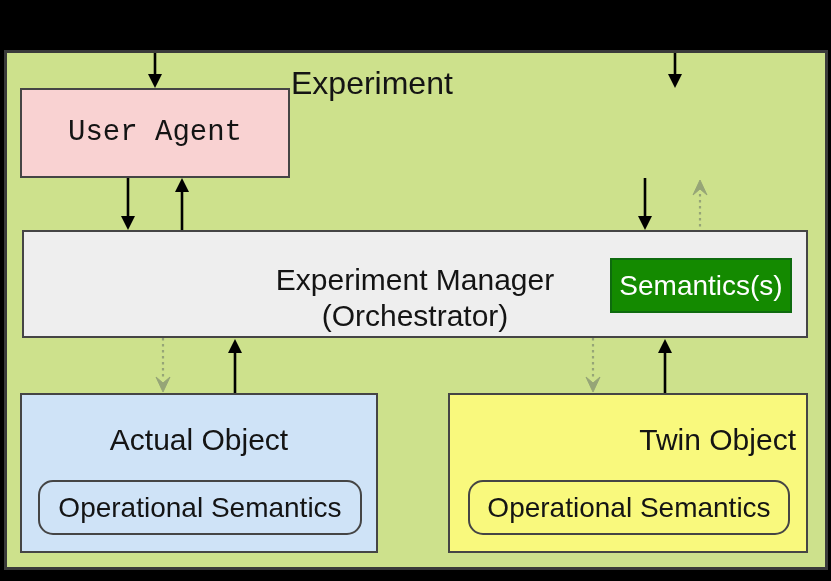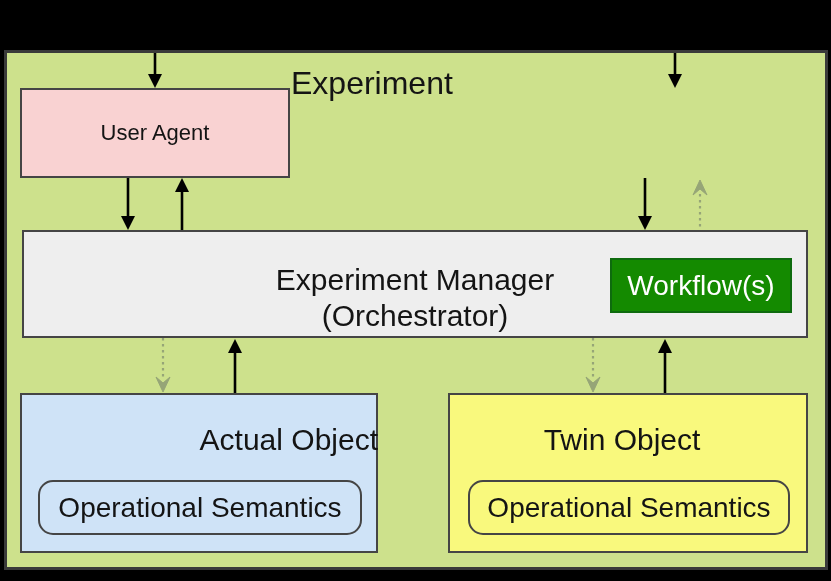--- a/index.html
+++ b/index.html
@@ -31,43 +31,43 @@
     width:818px;height:514px;
     background:var(--experiment-bg);
     border:3px solid #3a3a3a;
   }
   .node{
     position:absolute;
     border:2px solid var(--border-color);
     display:flex;align-items:center;justify-content:center;
     box-sizing:content-box;
   }
-  .node-label{font-size:22px;line-height:32px;white-space:nowrap;}
+  .node-label{font-size:29px;line-height:32px;white-space:nowrap;font-family:Liberation Mono, monospace;}
   .user-agent{left:20px;top:88px;width:266px;height:86px;background:var(--agent-fill);}
   .machine-agent{left:540px;top:88px;width:264px;height:86px;background:var(--agent-fill);}
   .manager{left:22px;top:230px;width:782px;height:104px;background:var(--manager-fill);}
   .manager-text{
     position:absolute;left:22px;top:244px;width:786px;height:108px;
     display:flex;flex-direction:column;align-items:center;justify-content:center;
     font-size:30px;line-height:36px;text-align:center;
   }
   .workflow{
     left:610px;top:258px;width:178px;height:51px;
     background:var(--workflow-fill);
     border:2px solid var(--workflow-border);
     color:var(--workflow-text);
     font-size:28px;
   }
   .actual-object{left:20px;top:393px;width:354px;height:156px;background:var(--actual-fill);}
   .twin-object{left:448px;top:393px;width:356px;height:156px;background:var(--twin-fill);}
   .object-label{
     position:absolute;text-align:center;font-size:30px;line-height:32px;
   }
-  .actual-label{left:20px;top:424px;width:358px;text-align:right;}
-  .twin-label{left:448px;top:424px;width:348px;}
+  .actual-label{left:20px;top:424px;width:358px;}
+  .twin-label{left:448px;top:424px;width:348px;text-align:right;}
   .semantics{
     font-size:28px;
     background:transparent;
     border-radius:15px;
   }
   .actual-semantics{left:38px;top:480px;width:320px;height:51px;}
   .twin-semantics{left:468px;top:480px;width:318px;height:51px;}
   .diagram-title{
     position:absolute;left:291px;top:66px;width:240px;
     text-align:left;font-size:32px;line-height:34px;
@@ -87,21 +87,21 @@
     <span class="node-label">User Agent</span>
   </div>
 
 
   <div class="node manager"></div>
   <div class="manager-text">
     <span>Experiment Manager</span>
     <span>(Orchestrator)</span>
   </div>
   <div class="node workflow">
-    <span>Workflow(s)</span>
+    <span>Semantics(s)</span>
   </div>
 
   <div class="node actual-object"></div>
   <div class="object-label actual-label">Actual Object</div>
   <div class="node semantics actual-semantics">
     <span>Operational Semantics</span>
   </div>
 
   <div class="node twin-object"></div>
   <div class="object-label twin-label">Twin Object</div>

